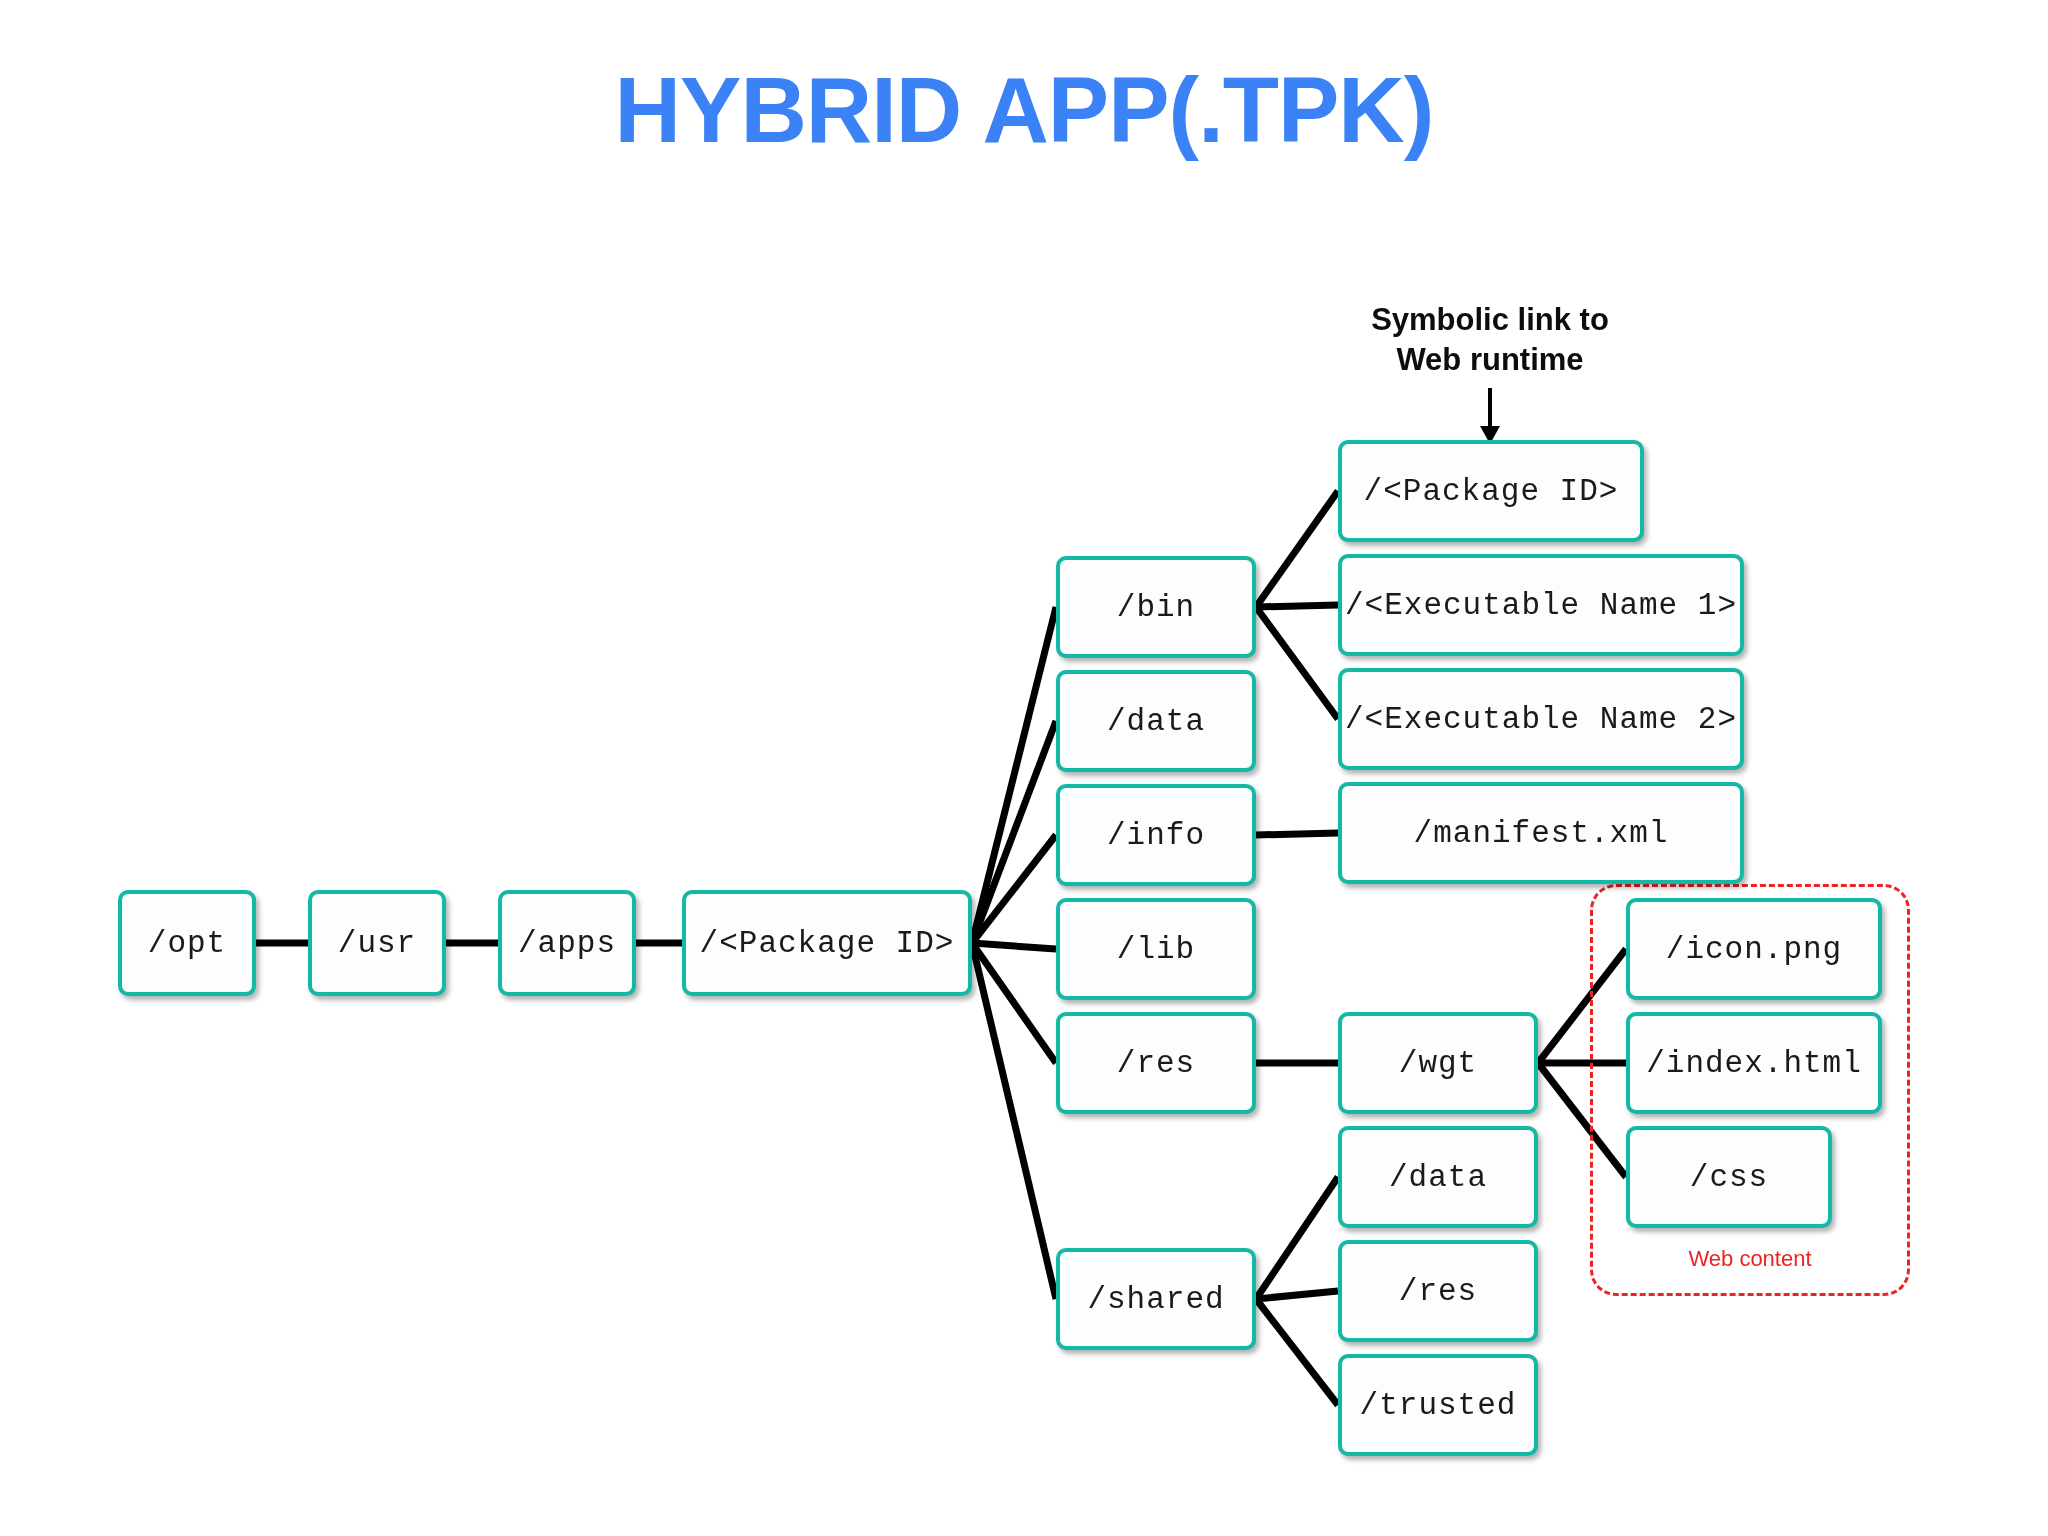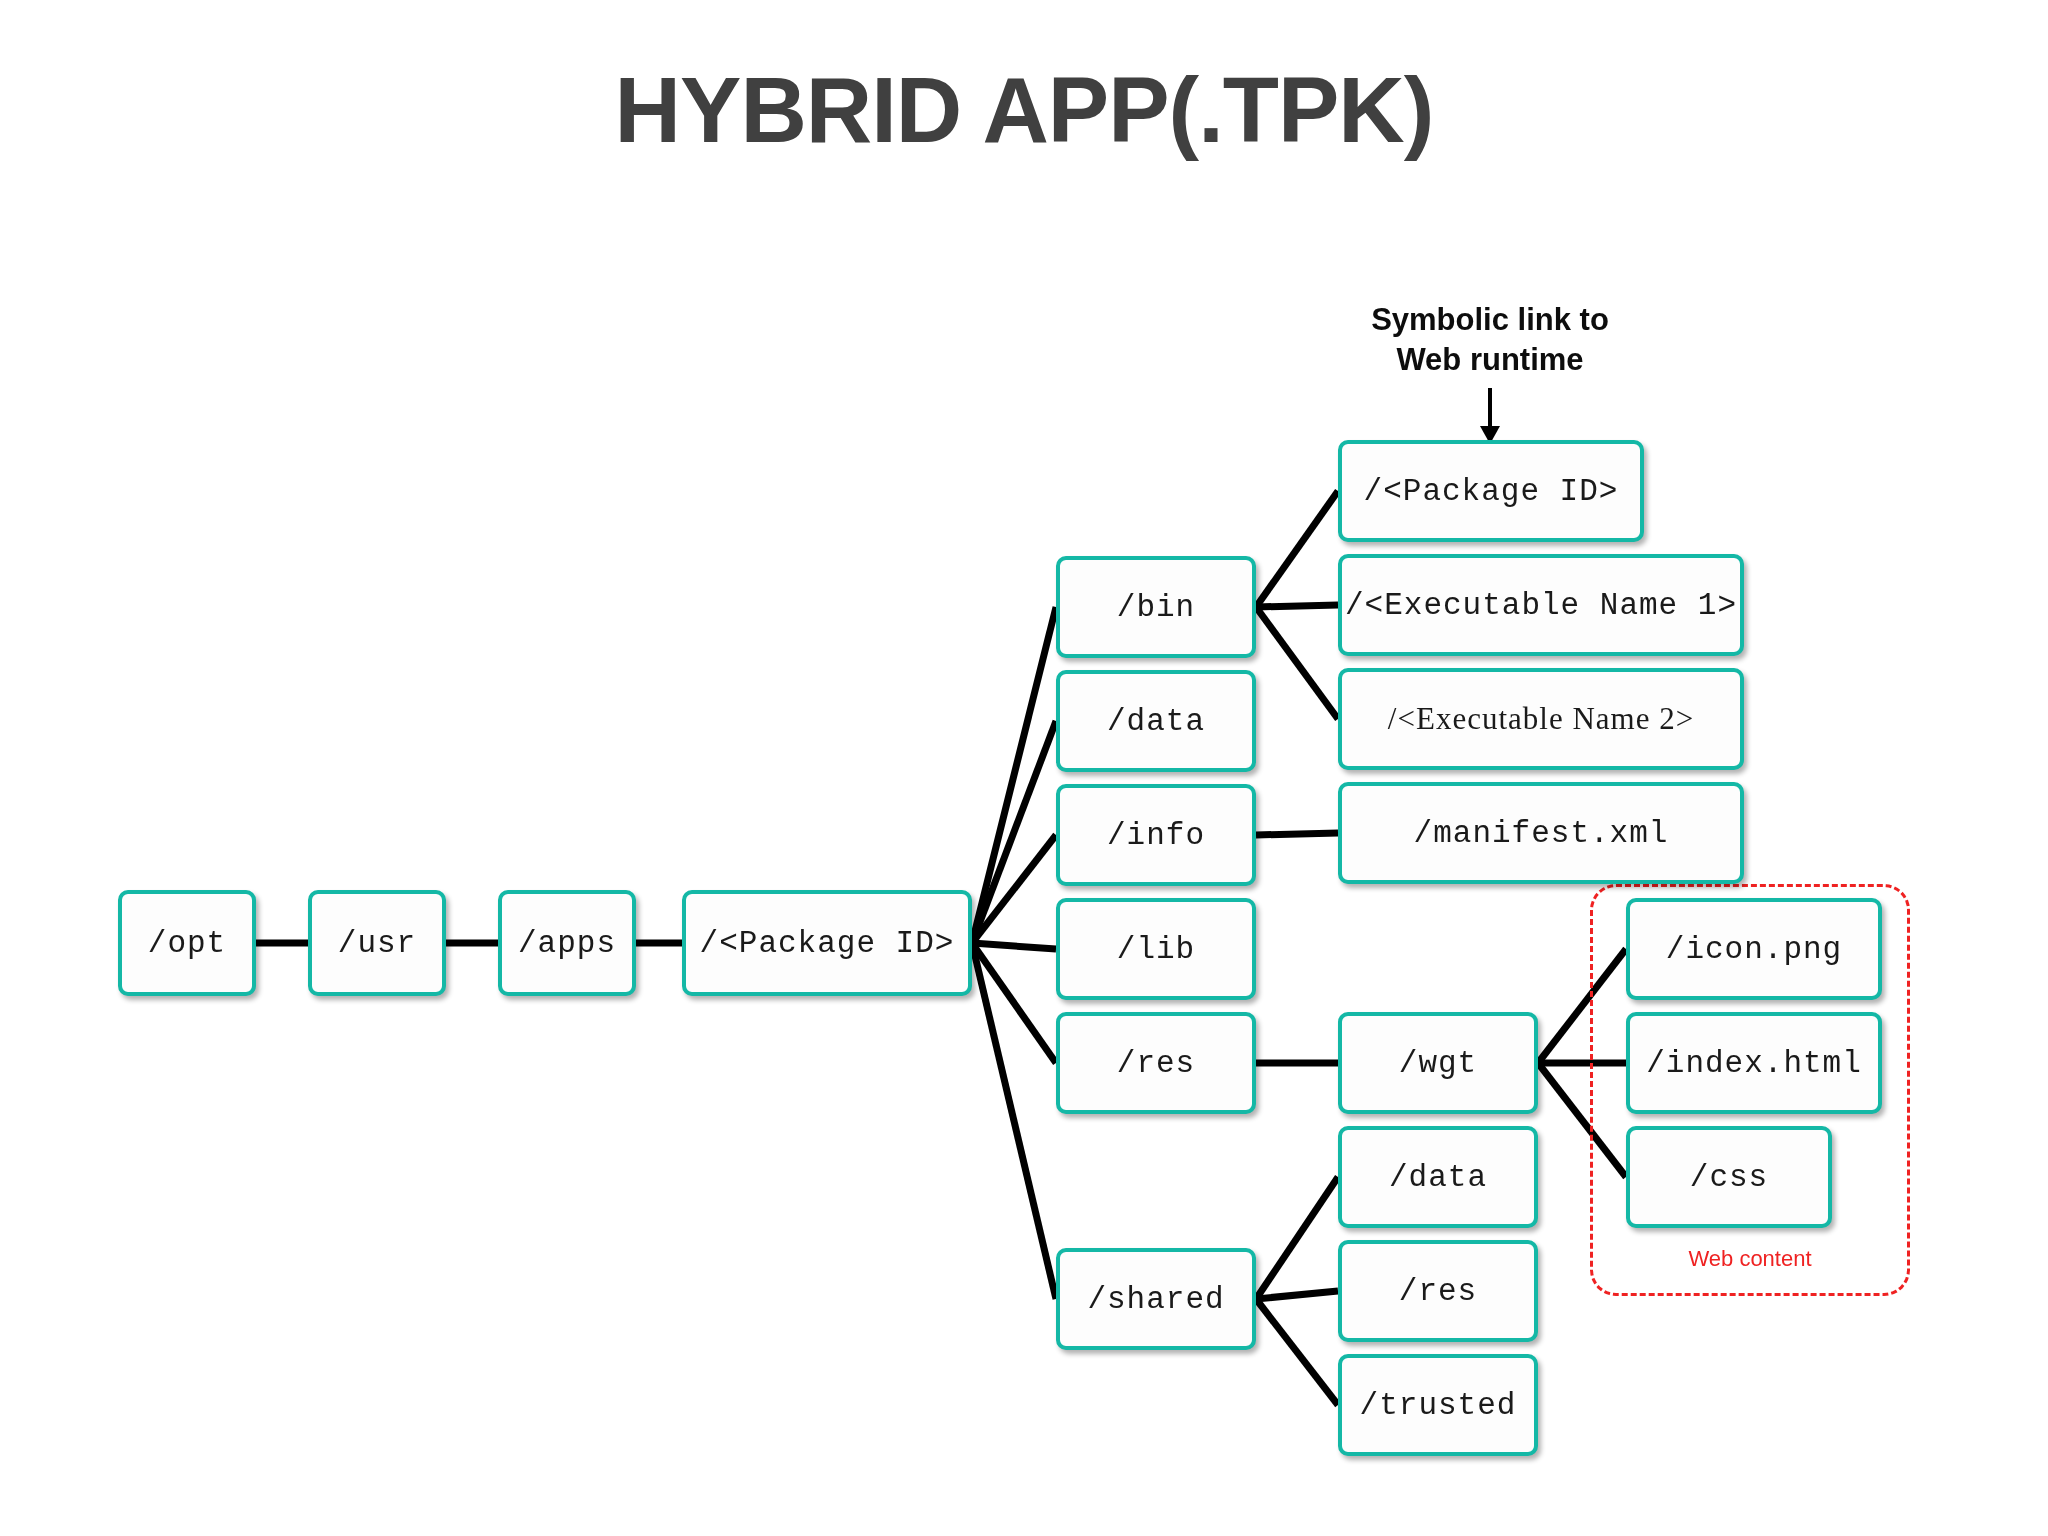--- a/index.html
+++ b/index.html
@@ -18,21 +18,21 @@
   #page-title {
     position: absolute;
     left: 0;
     top: 58px;
     width: 2048px;
     text-align: center;
     font-family: "Liberation Sans", sans-serif;
     font-weight: bold;
     font-size: 92px;
     letter-spacing: -1px;
-    color: #404040;
+    color: #3b82f6;
     white-space: nowrap;
   }
 
   #diagram {
     position: absolute;
     left: 0;
     top: 0;
     width: 2048px;
     height: 1332px;
     padding-left: 40px;
@@ -163,21 +163,21 @@
       </div>
       <div class="node" style="left: 1056px; top: 1248px; width: 200px; height: 102px;">
         <span>/shared</span>
       </div>
       <div class="node" style="left: 1338px; top: 440px; width: 306px; height: 102px;">
         <span>/&lt;Package ID&gt;</span>
       </div>
       <div class="node" style="left: 1338px; top: 554px; width: 406px; height: 102px;">
         <span>/&lt;Executable Name 1&gt;</span>
       </div>
-      <div class="node" style="left: 1338px; top: 668px; width: 406px; height: 102px; font-family: Liberation Serif, serif;">
+      <div class="node" style="left: 1338px; top: 668px; width: 406px; height: 102px;">
         <span>/&lt;Executable Name 2&gt;</span>
       </div>
       <div class="node" style="left: 1338px; top: 782px; width: 406px; height: 102px; justify-content: center;">
         <span>/manifest.xml</span>
       </div>
       <div class="node" style="left: 1338px; top: 1012px; width: 200px; height: 102px;">
         <span>/wgt</span>
       </div>
       <div class="node" style="left: 1338px; top: 1126px; width: 200px; height: 102px;">
         <span>/data</span>

